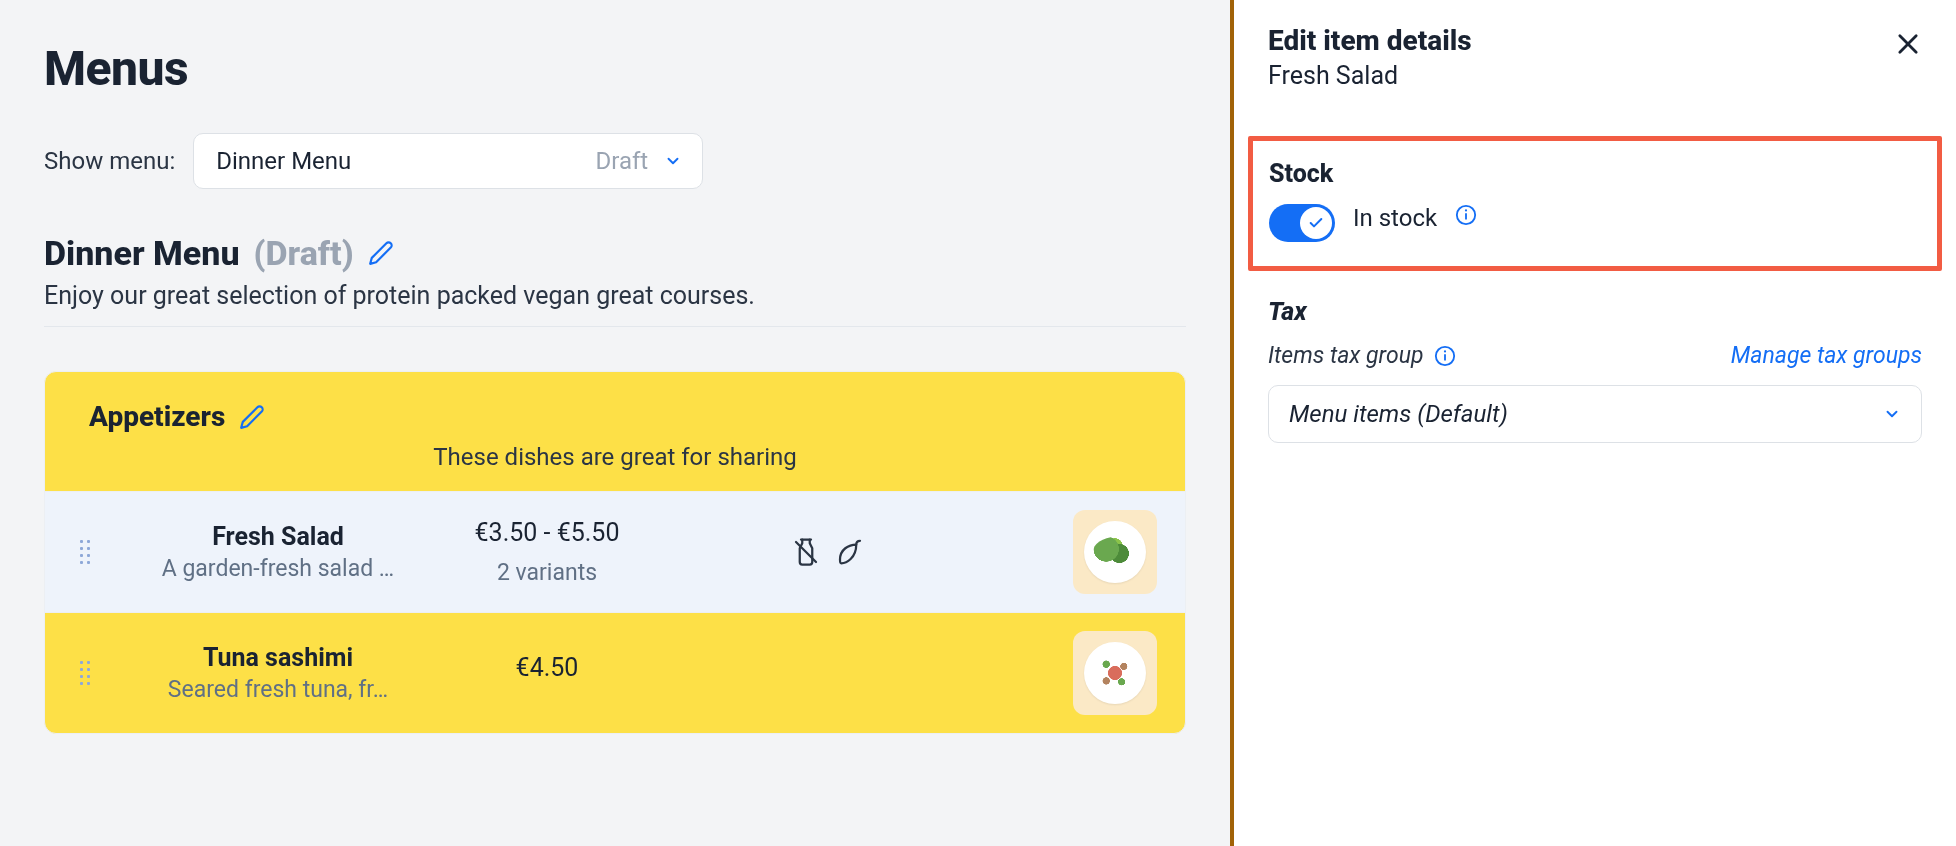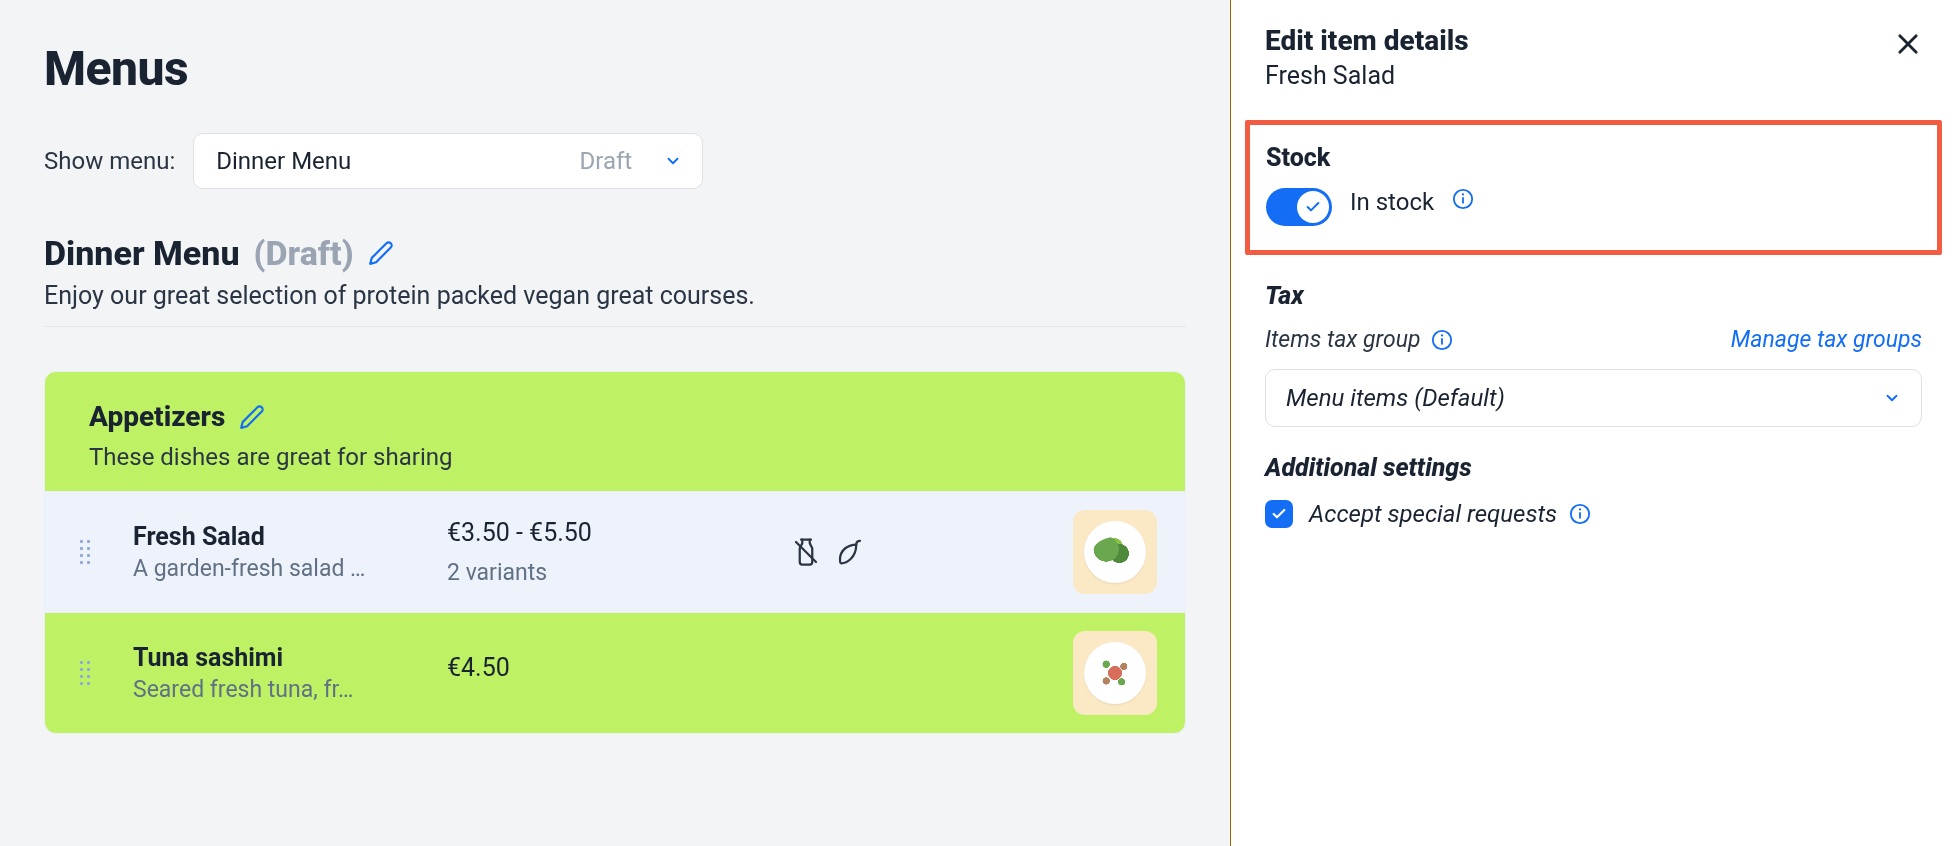--- a/index.html
+++ b/index.html
@@ -48,21 +48,21 @@
     justify-content: space-between;
     cursor: pointer;
   }
   .menu-select-value {
     font-size: 24px;
     color: #1a2332;
   }
   .menu-select-right {
     display: flex;
     align-items: center;
-    gap: 32px;
+    gap: 16px;
   }
   .menu-select-status {
     font-size: 24px;
     color: #9aa4b2;
   }
   .chev { width: 18px; height: 18px; }
 
   .menu-header {
     margin-bottom: 8px;
     display: flex;
@@ -86,24 +86,25 @@
     margin-bottom: 16px;
   }
   .divider {
     border: none;
     border-top: 1px solid #e3e7ec;
     margin-bottom: 44px;
   }
 
   
   .section-card {
-    background: #bef264;
+    background: #fde047;
     border-radius: 12px;
     overflow: hidden;
     border: 1px solid #eceff3;
+    text-align: center;
   }
   .section-head {
     padding: 28px 44px 20px 44px;
   }
   .section-title-row {
     display: flex; align-items: center; gap: 14px; margin-bottom: 10px;
   }
   .section-title {
     font-size: 28px; font-weight: 800; color: #1a2332;
   }
@@ -153,21 +154,21 @@
   }
   .food-salad { width: 44px; height: 30px; background: radial-gradient(circle at 30% 40%, #6aa84f 0 35%, transparent 36%), radial-gradient(circle at 60% 55%, #4d8b3a 0 30%, transparent 31%), radial-gradient(circle at 50% 30%, #8bc34a 0 25%, transparent 26%); border-radius: 50%; }
   .food-tuna { width: 44px; height: 44px; border-radius: 50%; background: radial-gradient(circle at 50% 50%, #d96d5c 0 22%, transparent 23%), radial-gradient(circle at 30% 30%, #6aa84f 0 8%, transparent 9%), radial-gradient(circle at 70% 35%, #b3835f 0 8%, transparent 9%), radial-gradient(circle at 65% 70%, #6aa84f 0 8%, transparent 9%), radial-gradient(circle at 30% 68%, #b3835f 0 8%, transparent 9%); }
 
   
   .panel {
     position: absolute;
     top: 0; right: 0; bottom: 0;
     width: 726px;
     background: #fff;
-    border-left: 1px solid #a16207;
+    border-left: 4px solid #a16207;
     display: flex;
     flex-direction: column;
   }
   .panel-head {
     padding: 24px 34px 18px 34px;
     display: flex; justify-content: space-between; align-items: flex-start;
   }
   .panel-title { font-size: 28px; font-weight: 800; color: #1a2332; margin-bottom: 4px; }
   .panel-sub { font-size: 25px; color: #1a2332; }
   .close { width: 28px; height: 28px; cursor: pointer; margin-top: 6px; }
@@ -180,21 +181,21 @@
     cursor: pointer; border-bottom: 4px solid transparent;
   }
   .tab.active { color: #146ef5; border-bottom-color: #146ef5; }
 
   .panel-body { padding: 0 34px; }
 
   .highlight-box {
     border: 5px solid #f25c43;
     border-radius: 2px;
     padding: 18px 16px 24px 16px;
-    margin: 12px -20px 0 -20px;
+    margin: 28px -20px 0 -20px;
   }
   .field-label { font-size: 25px; font-weight: 800; color: #1a2332; margin-bottom: 16px; }
   .stock-row { display: flex; align-items: flex-start; gap: 18px; }
   .toggle {
     width: 66px; height: 38px; border-radius: 19px; background: #146ef5;
     position: relative; cursor: pointer; flex-shrink: 0;
   }
   .toggle .knob {
     position: absolute; right: 3px; top: 3px; width: 32px; height: 32px; border-radius: 50%;
     background: #fff; display:flex; align-items:center; justify-content:center;
@@ -390,32 +391,14 @@
         <span class="link">Manage tax groups</span>
       </div>
       <div class="select">
         <span class="select-value">Menu items (Default)</span>
         <svg class="chev" viewBox="0 0 24 24" fill="none" stroke="#146ef5" stroke-width="2.5" stroke-linecap="round" stroke-linejoin="round">
             <polyline points="6 9 12 15 18 9"></polyline>
           </svg>
       </div>
     </div>
 
-    <div class="section-block">
-      <div class="field-label">Additional settings</div>
-      <div class="check-row">
-        <div class="checkbox">
-          <svg class="check-white" viewBox="0 0 24 24" fill="none" stroke="#fff" stroke-width="3.2" stroke-linecap="round" stroke-linejoin="round">
-              <polyline points="20 6 9 17 4 12"></polyline>
-            </svg>
-        </div>
-        <span class="check-label">
-          <span>Accept special requests</span>
-          <svg class="info-icon" viewBox="0 0 24 24" fill="none" stroke="#146ef5" stroke-width="2">
-              <circle cx="12" cy="12" r="10"></circle>
-              <line x1="12" y1="10" x2="12" y2="17"></line>
-              <circle cx="12" cy="7" r="1.2" fill="#146ef5" stroke="none"></circle>
-            </svg>
-        </span>
-      </div>
-    </div>
   </div>
 </div>
 
 </body></html>

